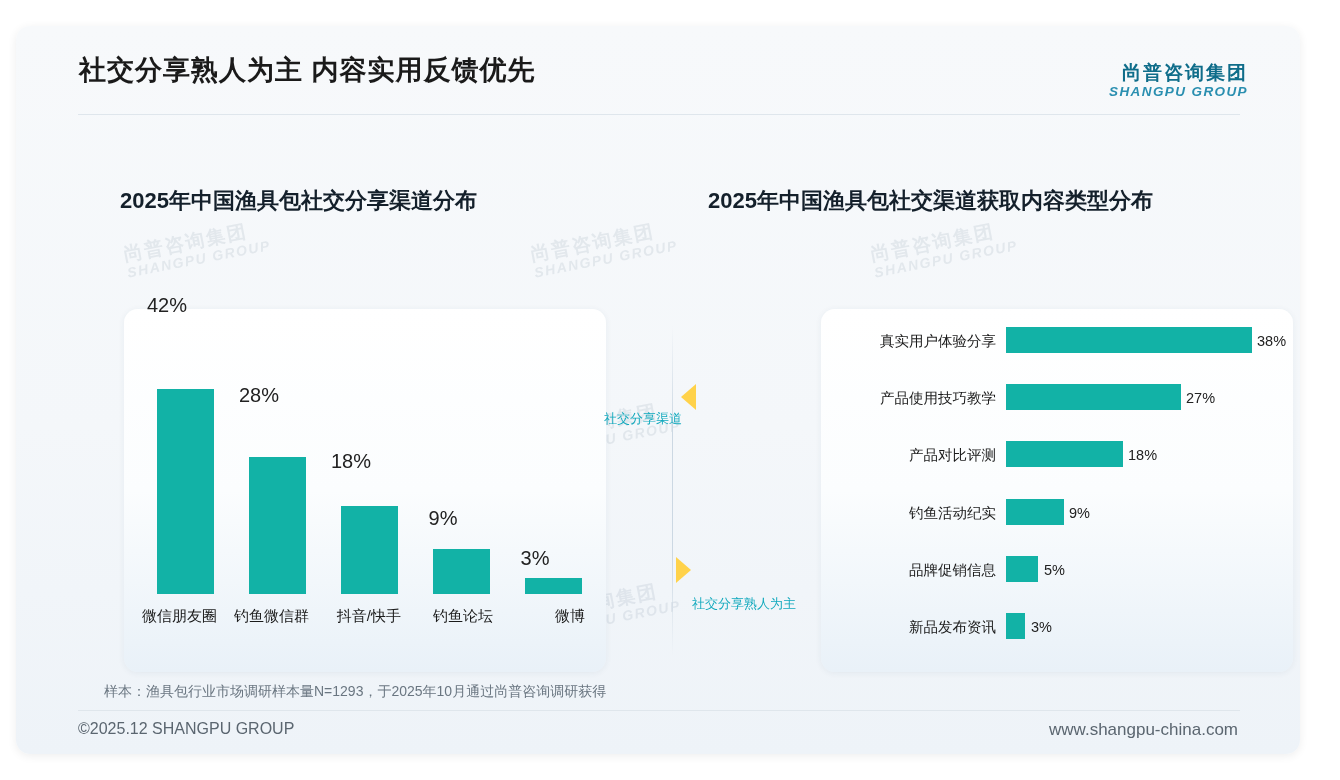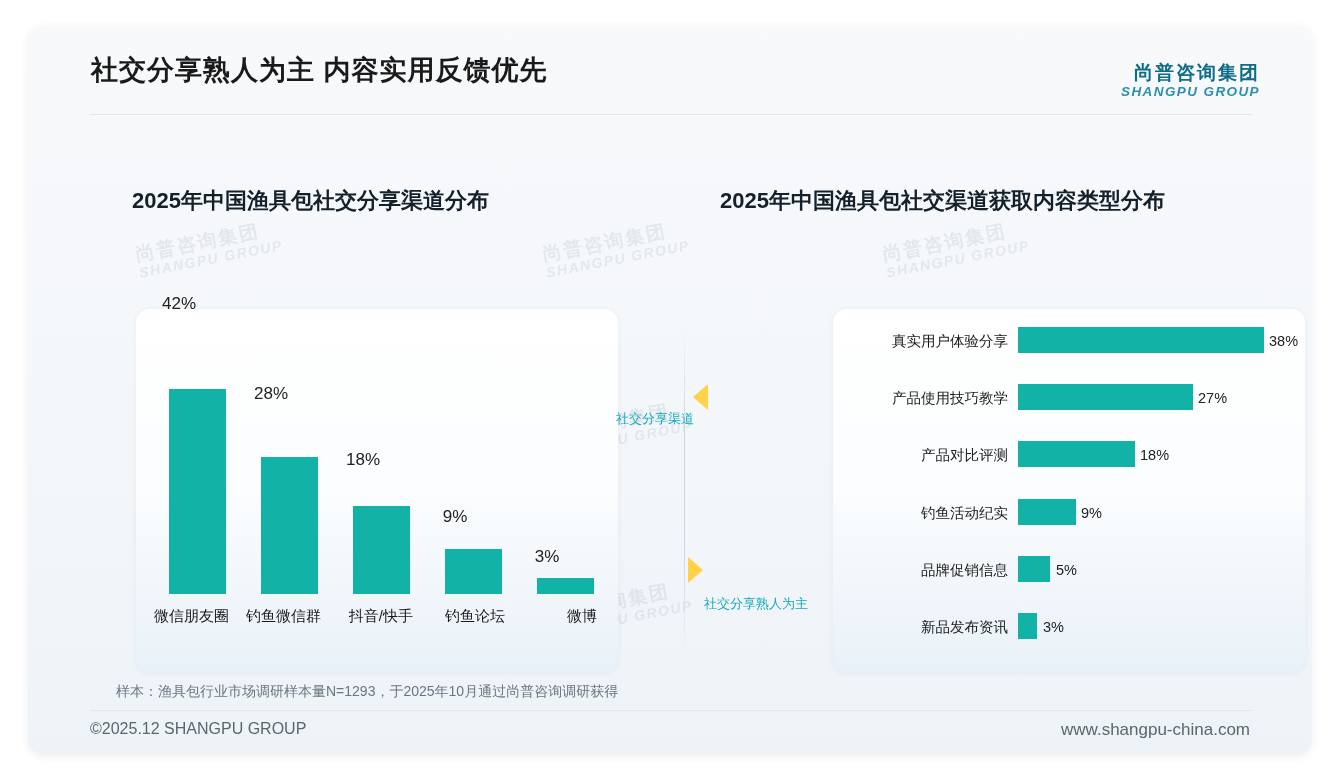--- a/index.html
+++ b/index.html
@@ -10,21 +10,21 @@
   }
   .page {
     position: relative;
     width: 1340px;
     height: 780px;
     background: #ffffff;
     overflow: hidden;
   }
   .slide {
     position: absolute;
-    left: 28px;
+    left: 16px;
     top: 26px;
     width: 1284px;
     height: 728px;
     background: linear-gradient(180deg, #f7f9fb 0%, #f4f7fa 55%, #eef3f8 100%);
     border-radius: 14px;
     box-shadow: 0 2px 10px rgba(0,0,0,0.07);
     overflow: hidden;
   }
 
   
@@ -105,21 +105,21 @@
   #left-panel  { left: 108px; top: 283px; width: 482px; height: 363px; }
   #right-panel { left: 805px; top: 283px; width: 472px; height: 363px; }
 
   .barcol {
     position: absolute;
     bottom: 0;
     background: #12b2a6;
   }
   .bar-value {
     position: absolute;
-    font-size: 17px;
+    font-size: 20px;
     color: #222;
     text-align: center;
     white-space: nowrap;
   }
   .cat-label {
     position: absolute;
     font-size: 15px;
     color: #1b1b1b;
     text-align: right;
     white-space: nowrap;

